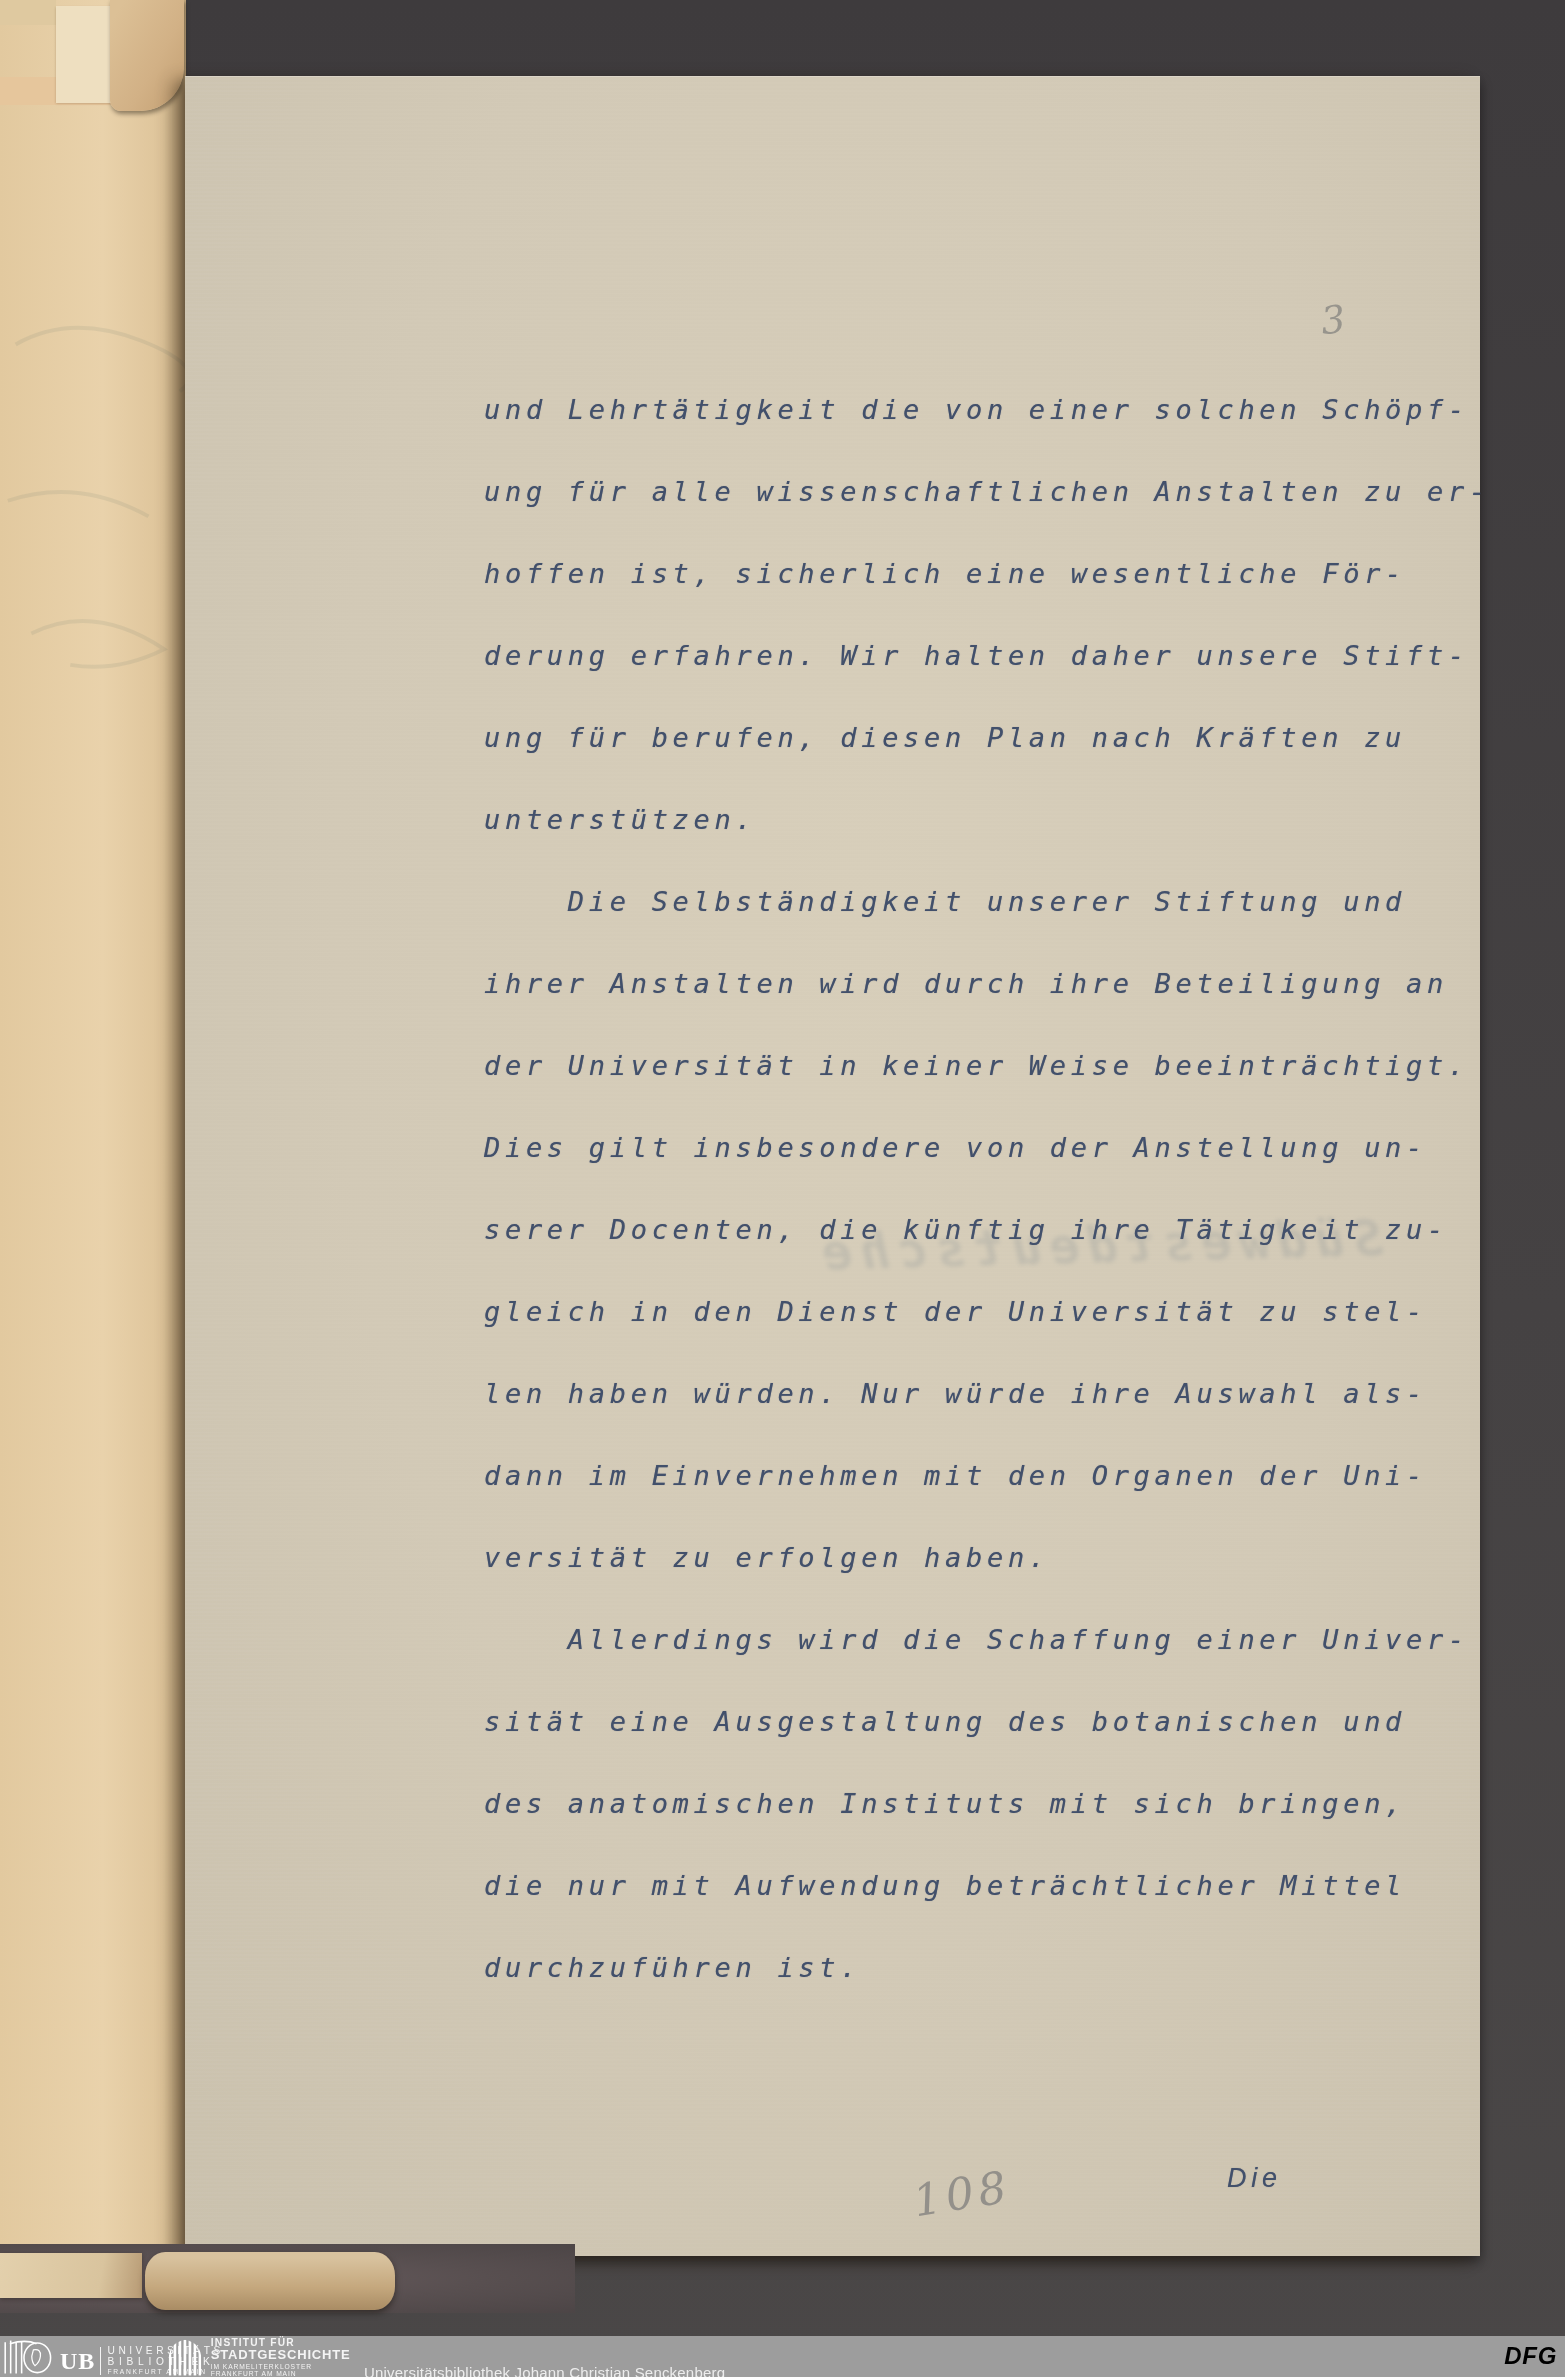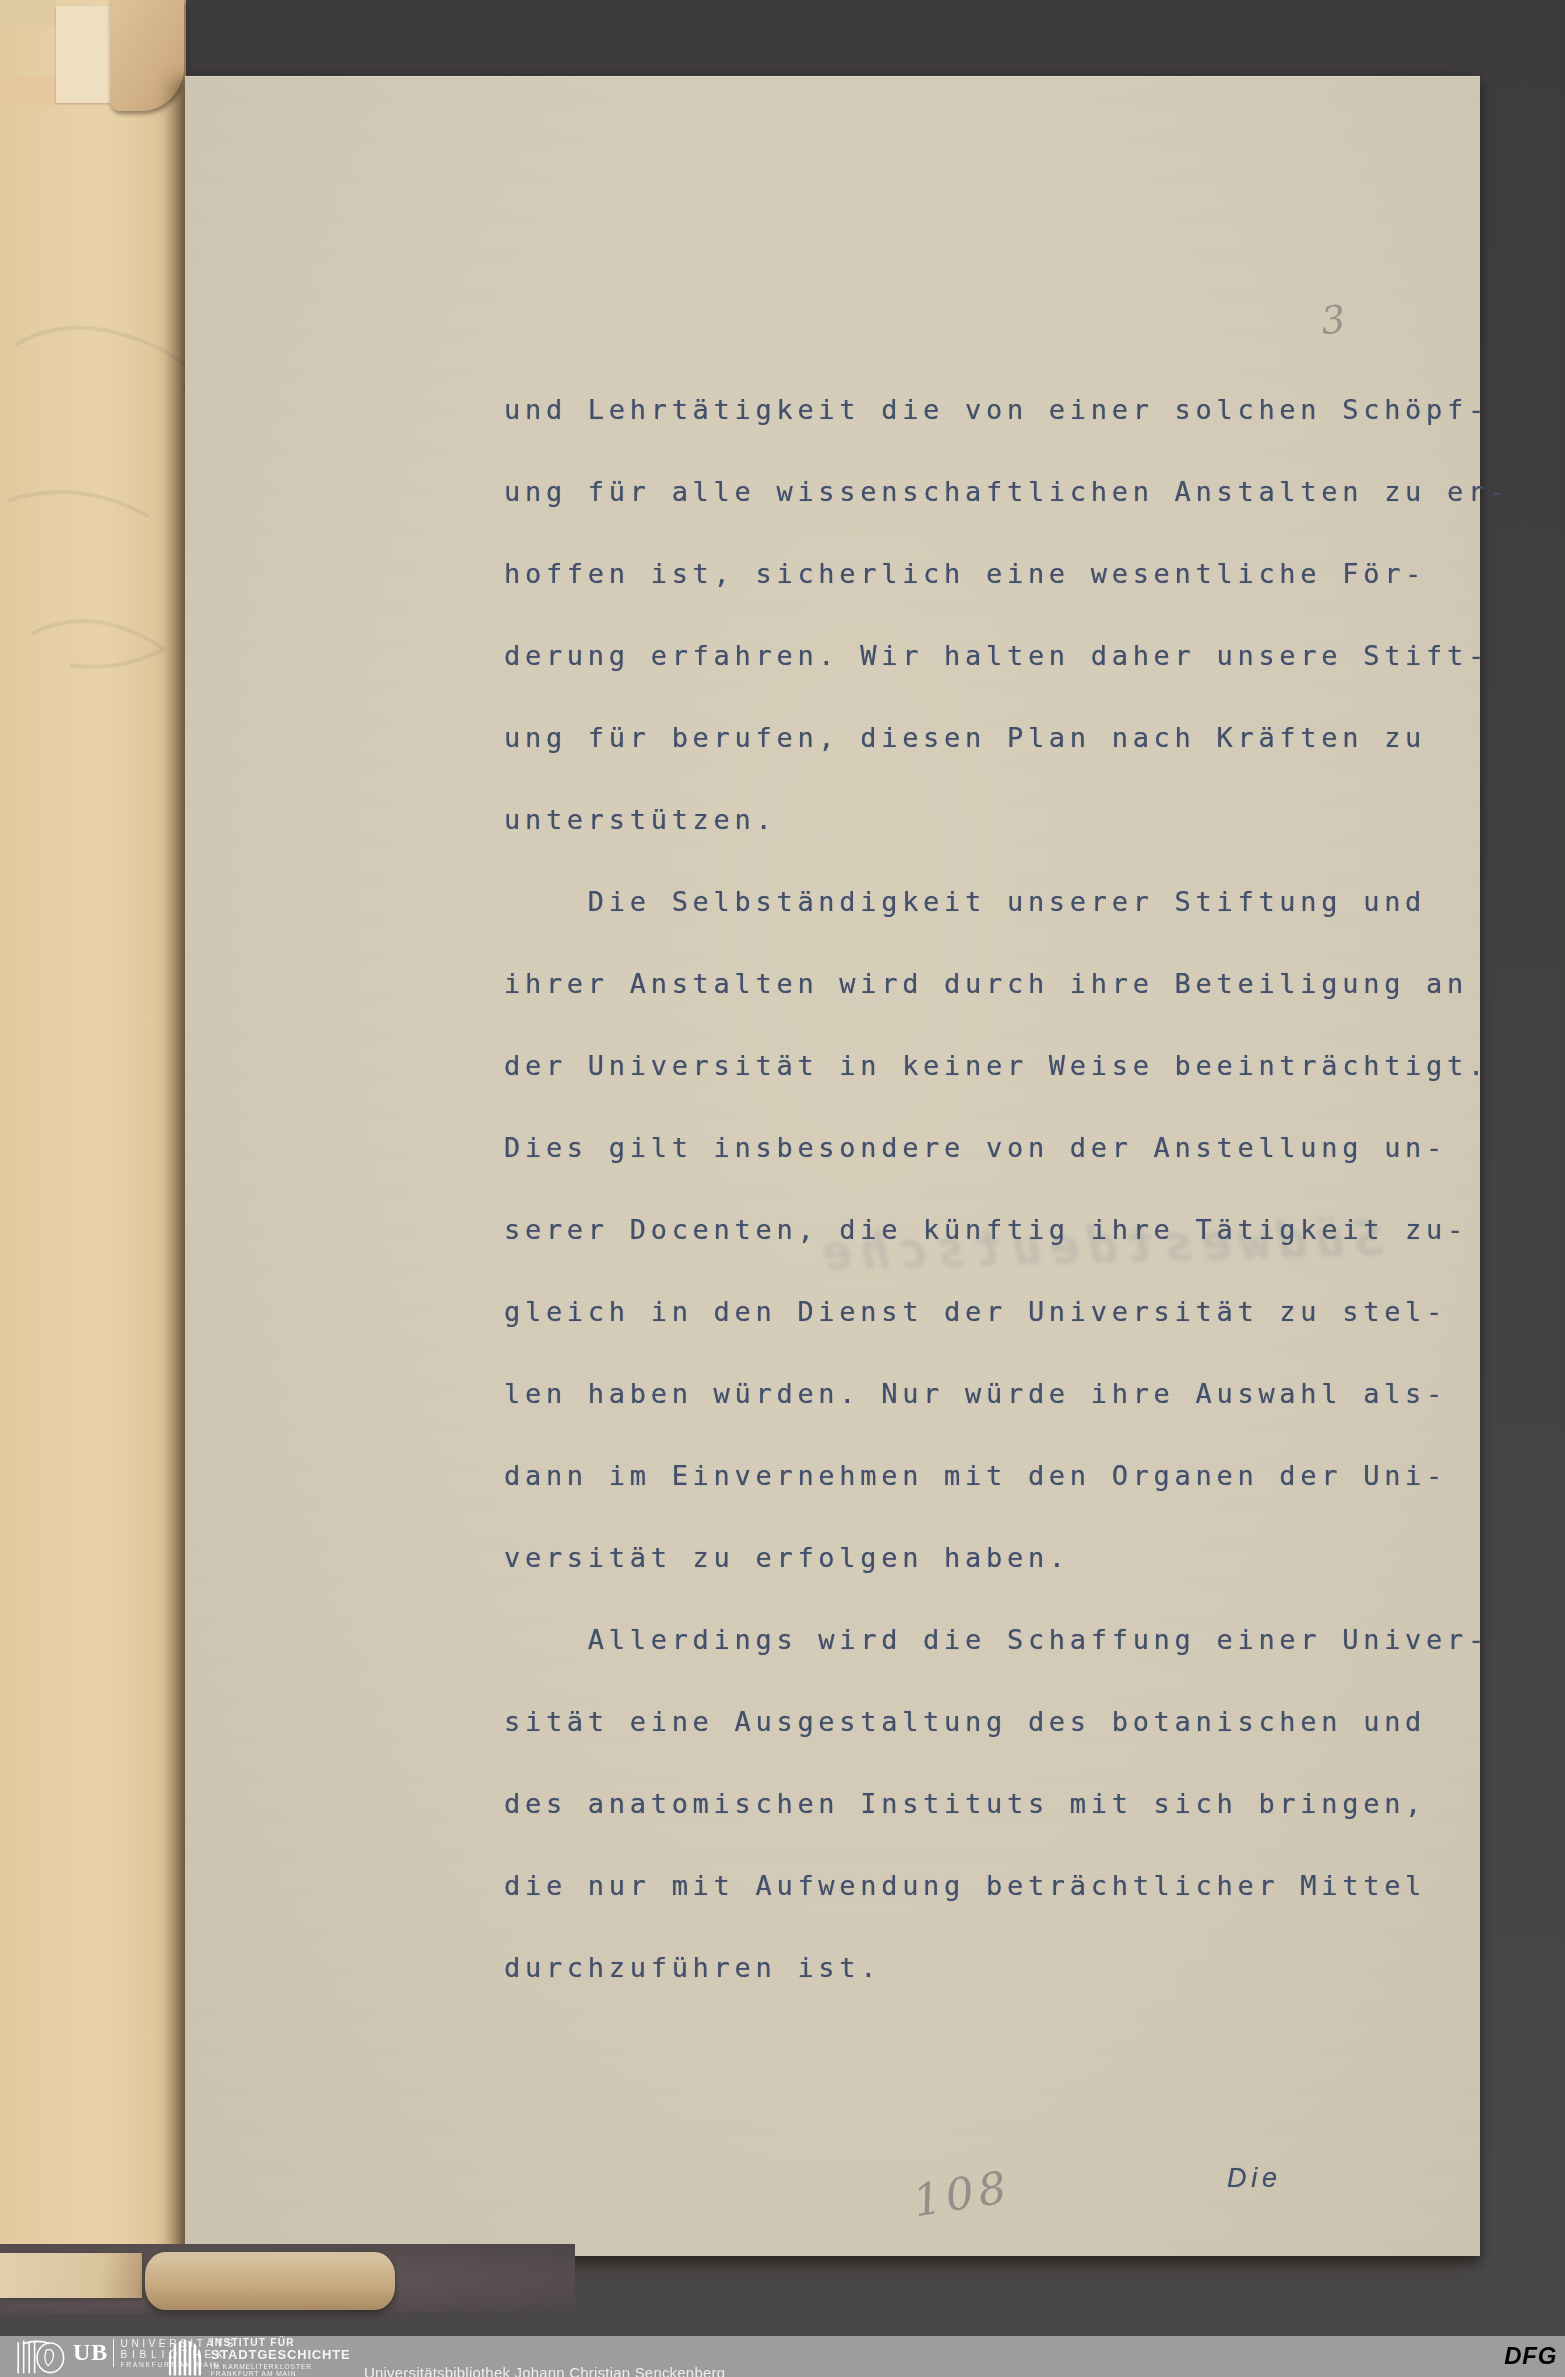--- a/index.html
+++ b/index.html
@@ -24,42 +24,42 @@
 
   
   .page{position:absolute;left:185px;top:76px;width:1295px;height:2179px;
     background:
       repeating-linear-gradient(0deg,rgba(255,255,255,.018) 0 1.6px,rgba(0,0,0,0) 1.6px 3.9px),
       radial-gradient(ellipse at 52% 38%,#d7ceba 0%,#d2c9b6 55%,#cac1ad 100%);
     border-top:0.8px solid rgba(255,255,255,.28);
     box-shadow:-12.5px 4.7px 15.7px rgba(45,32,16,.45),0 6.3px 11px rgba(0,0,0,.45);}
 
   .typescript{position:absolute;left:299px;top:292px;
-    font-family:"DejaVu Sans Mono",monospace;font-size:27px;
+    font-family:"DejaVu Sans Mono",monospace;font-style:italic;font-size:27px;
     line-height:82px;letter-spacing:4.7px;color:#42506b;white-space:pre;
-    text-shadow:0 0 0.8px rgba(60,75,105,.55);margin-left:20px;}
+    text-shadow:0 0 0.8px rgba(60,75,105,.55);}
   .ts-line{height:82px;}
 
   .catchword{position:absolute;left:1042px;top:2060px;height:82px;line-height:82px;
     font-family:Liberation Sans, sans-serif;font-style:italic;font-size:27px;
     letter-spacing:4.7px;color:#42506b;text-shadow:0 0 0.8px rgba(60,75,105,.55);}
 
   .pencil-3{position:absolute;left:1136px;top:221px;font-family:"DejaVu Serif",serif;
     font-style:italic;font-size:38px;color:#98958d;transform:rotate(-6deg);}
   .pencil-108{position:absolute;left:728px;top:2091px;font-family:"DejaVu Serif",serif;
     font-style:italic;font-size:44px;letter-spacing:4.7px;color:#93908a;transform:rotate(-9deg);}
 
   .ghost-text{position:absolute;left:275px;top:1144px;width:923px;
     font-family:"DejaVu Sans Mono",monospace;font-style:italic;font-weight:bold;
     font-size:50px;letter-spacing:7.8px;color:#5f7181;opacity:.16;filter:blur(2.3px);
     transform:rotate(-1.5deg) scaleX(-1);white-space:nowrap;}
 
   
   .footer{position:absolute;left:0;top:2336px;width:1565px;height:41px;background:#9d9d9d;color:#f4f4f4;}
-  .ub-group{position:absolute;left:15px;top:3.1px;display:flex;align-items:flex-start;height:36px;}
+  .ub-group{position:absolute;left:2px;top:3.1px;display:flex;align-items:flex-end;height:36px;}
   .ub-mark{display:flex;align-items:center;}
   .ub-abbr{font-family:"Liberation Serif",serif;font-weight:bold;font-size:24px;color:#fff;margin-left:-11px;letter-spacing:0.8px;}
   .ub-divider{width:1.6px;height:28px;background:#f4f4f4;margin:0 6.3px 0 4.7px;}
   .ub-textblock{display:flex;flex-direction:column;justify-content:center;line-height:1.05;}
   .ub-l1{font-size:10.2px;letter-spacing:3.5px;}
   .ub-l2{font-size:10.2px;letter-spacing:4.7px;}
   .ub-l3{font-size:6.7px;letter-spacing:1.7px;margin-top:0.8px;}
   .ifs-group{position:absolute;left:167px;top:2.3px;display:flex;height:38px;}
   .ifs-textblock{display:flex;flex-direction:column;justify-content:center;margin-left:7.8px;line-height:1.08;}
   .ifs-l1{font-size:10.2px;font-weight:bold;letter-spacing:1.2px;}

